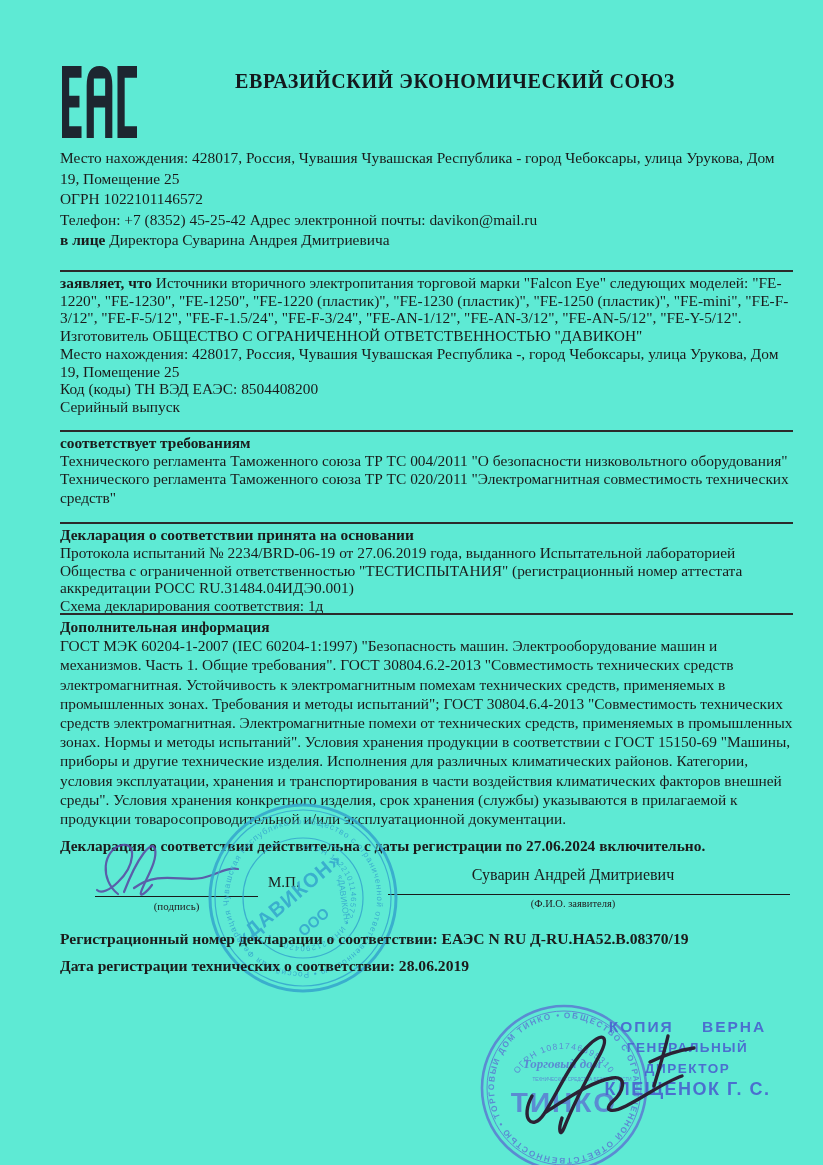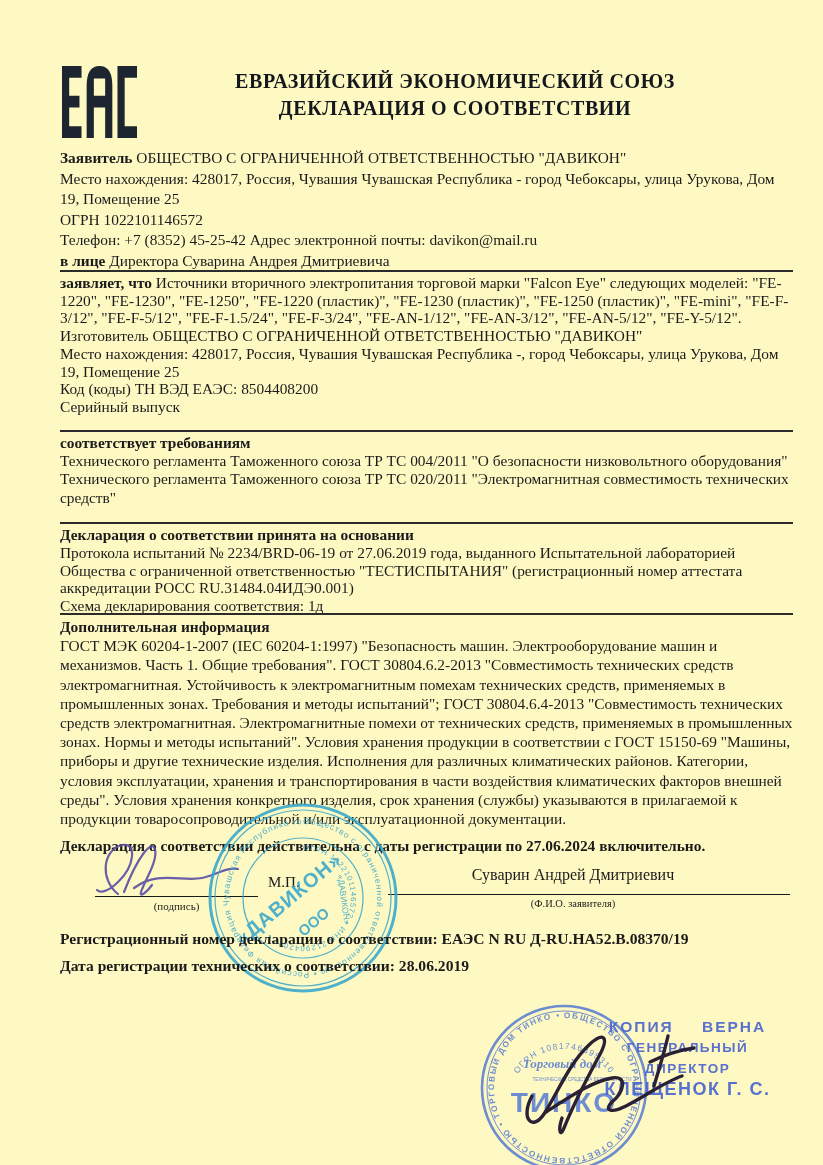--- a/index.html
+++ b/index.html
@@ -1,18 +1,18 @@
 <!DOCTYPE html>
 <html><head>
 <meta charset="utf-8">
 <style>
   * { margin:0; padding:0; box-sizing:border-box; }
   html,body { background:#ffffff; }
   .page {
-    position:relative; width:823px; height:1165px; background:#fef9c3;
+    position:relative; width:823px; height:1165px; background:#5eead4;
     font-family:"Liberation Serif", serif; color:#1b1b1b;
     font-size:15.4px; overflow:hidden;
   }
   .eac-logo { position:absolute; left:62px; top:66px; }
   .doc-title {
     position:absolute; left:120px; top:68px; width:670px; text-align:center;
     font-weight:bold; font-size:20px; line-height:27px; letter-spacing:0.6px; color:#14181c;
   }
   .sec { position:absolute; left:60px; width:733px; }
   .sec.ruled { border-top:2px solid #2b2b2b; padding-top:2px; }
@@ -55,25 +55,23 @@
   <svg class="eac-logo" width="75" height="72" viewBox="0 0 146 80" preserveAspectRatio="none">
     <g fill="#1d2630">
       <path d="M0 0 H38 V13 H14 V33 H34 V46 H14 V67 H38 V80 H0 Z"></path>
       <path fill-rule="evenodd" d="M48 80 V22 Q48 0 73 0 Q98 0 98 22 V80 H84 V46 H62 V80 Z M62 14 H84 V33 H62 Z"></path>
       <path d="M108 0 H146 V13 H122 V67 H146 V80 H108 Z"></path>
     </g>
   </svg>
 
   <div class="doc-title">
     <div>ЕВРАЗИЙСКИЙ ЭКОНОМИЧЕСКИЙ СОЮЗ</div>
-    <div>ДЕКЛАРАЦИЯ О СООТВЕТСТВИИ</div>
   </div>
 
   <div class="sec s1">
-    <p><b>Заявитель</b><span> ОБЩЕСТВО С ОГРАНИЧЕННОЙ  ОТВЕТСТВЕННОСТЬЮ "ДАВИКОН"</span></p>
     <p>Место нахождения: 428017, Россия,  Чувашия Чувашская Республика  - город Чебоксары, улица Урукова,  Дом 19, Помещение 25</p>
     <p>ОГРН 1022101146572</p>
     <p>Телефон: +7 (8352) 45-25-42 Адрес электронной почты: davikon@mail.ru</p>
     <p><b>в лице</b><span> Директора Суварина Андрея Дмитриевича</span></p>
   </div>
 
   <div class="sec s2 ruled">
     <p><b>заявляет, что</b><span> Источники вторичного электропитания торговой марки "Falcon Eye" следующих моделей: "FE-1220", "FE-1230", "FE-1250", "FE-1220 (пластик)", "FE-1230 (пластик)", "FE-1250 (пластик)", "FE-mini", "FE-F-3/12", "FE-F-5/12", "FE-F-1.5/24", "FE-F-3/24", "FE-AN-1/12", "FE-AN-3/12", "FE-AN-5/12", "FE-Y-5/12".</span></p>
     <p>Изготовитель ОБЩЕСТВО С ОГРАНИЧЕННОЙ  ОТВЕТСТВЕННОСТЬЮ "ДАВИКОН"</p>
     <p>Место нахождения: 428017, Россия,  Чувашия Чувашская Республика  -, город Чебоксары, улица Урукова,  Дом 19, Помещение 25</p>

